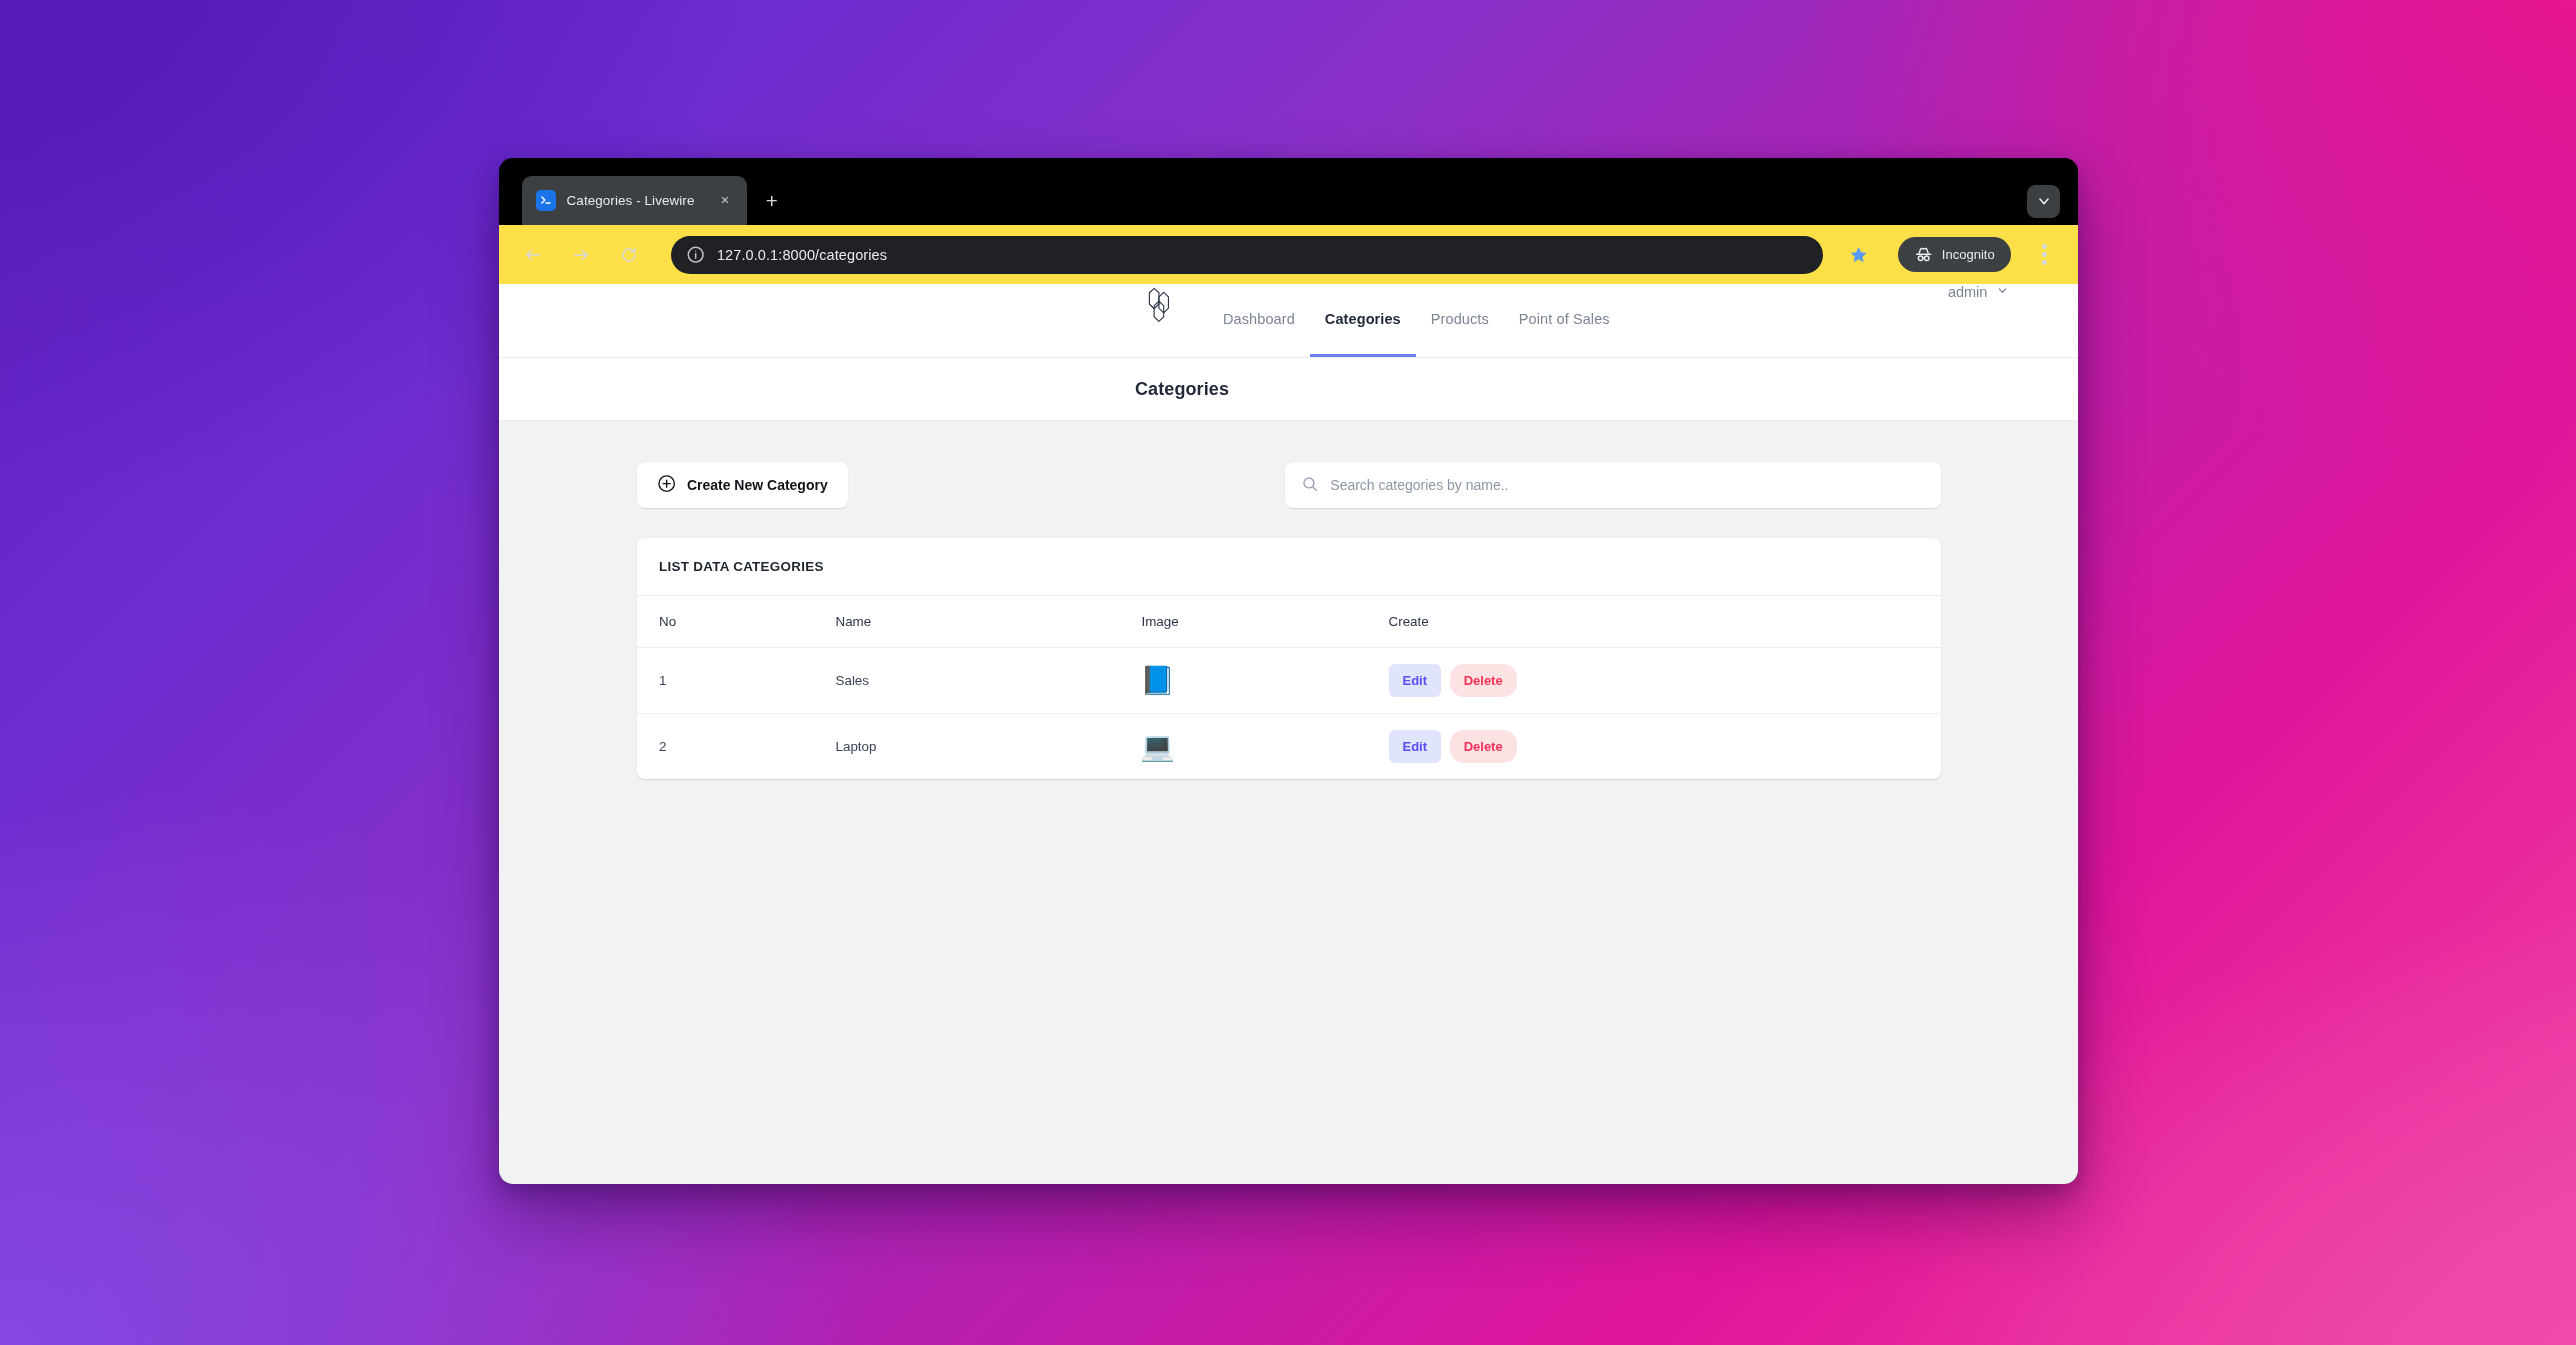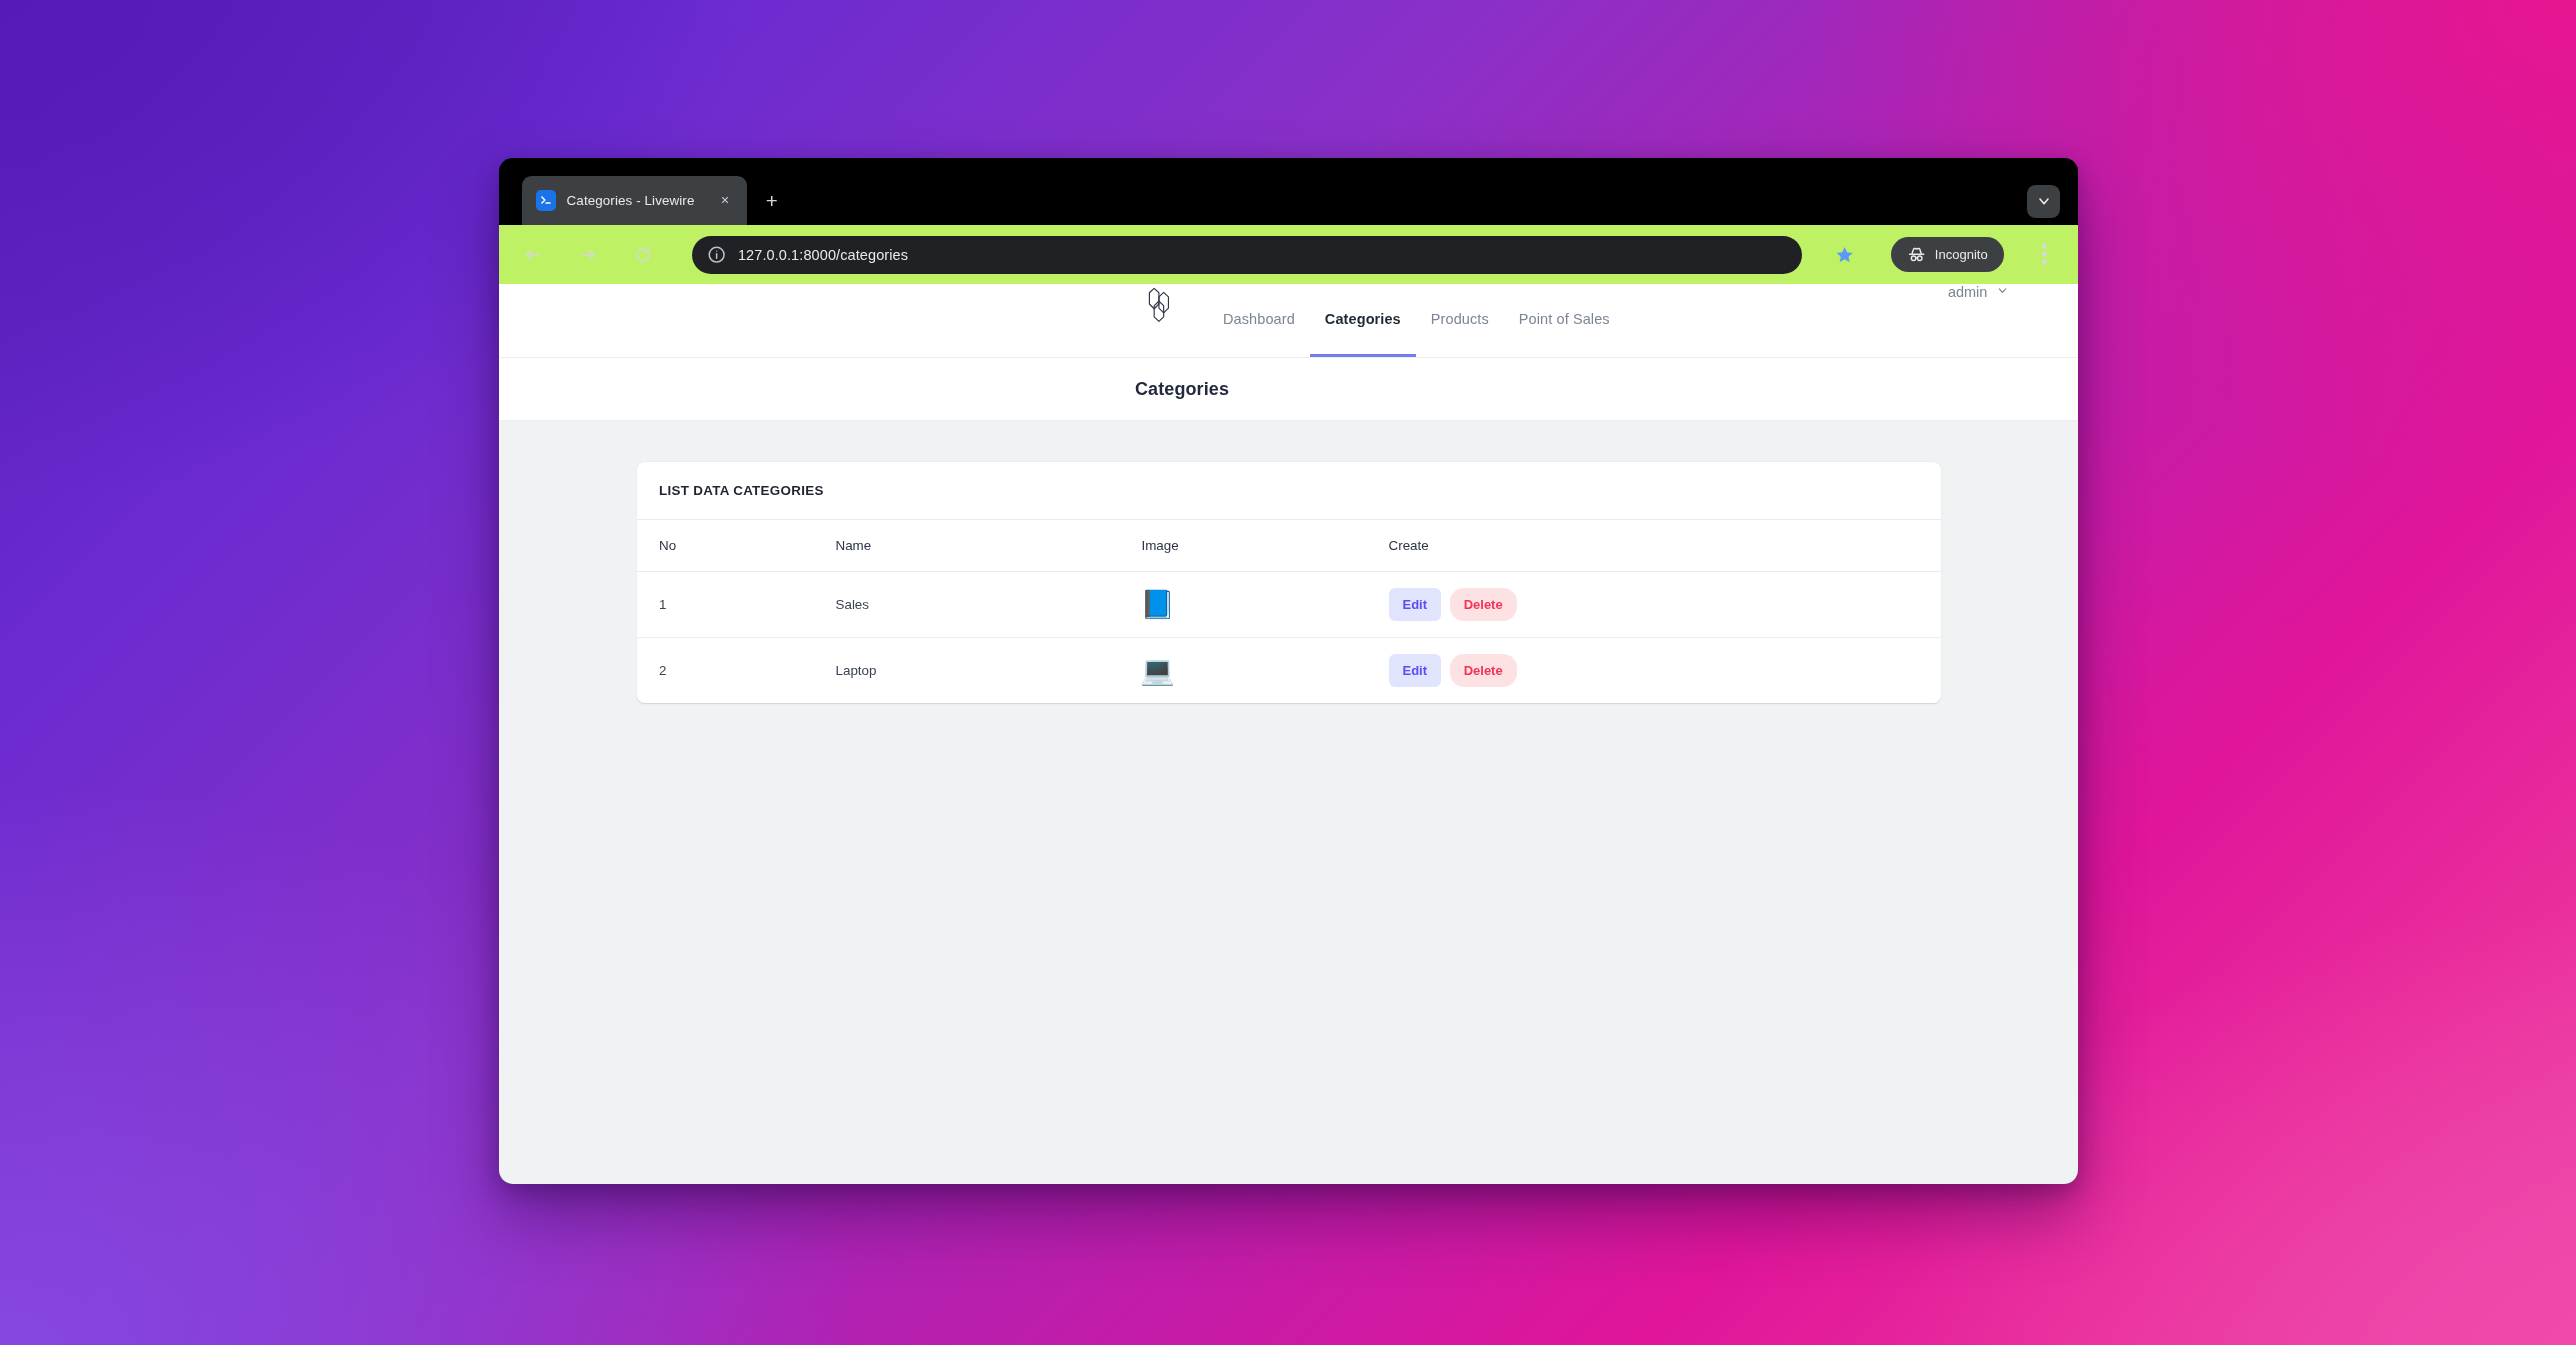--- a/index.html
+++ b/index.html
@@ -113,25 +113,25 @@
     width: 33px; height: 33px;
     border-radius: 8.6px;
     background: #3c4043;
     display: flex; align-items: center; justify-content: center;
   }
   .tabstrip-right svg { width: 16px; height: 16px; }
 
   
   .toolbar {
     height: 59px;
-    background: #bef264;
+    background: #fde047;
     display: flex;
     align-items: center;
     padding: 0 18px 0 16px;
-    gap: 20px;
+    gap: 13px;
     flex: 0 0 auto;
   }
   .nav-btn {
     width: 35px; height: 35px;
     border-radius: 50%;
     display: flex; align-items: center; justify-content: center;
     color: #d6d8db;
     flex: 0 0 auto;
   }
   .nav-btn svg { width: 18px; height: 18px; }
@@ -496,20 +496,42 @@
       </div>
     </div>
 
     <div class="page-header">
       <h1 class="page-title">Categories</h1>
     </div>
 
     <div class="content">
       <div class="container">
 
+        <div class="action-row">
+          <button class="create-btn">
+            <span>
+              <svg viewBox="0 0 24 24" fill="none" stroke="#111318" stroke-width="1.7" stroke-linecap="round" stroke-linejoin="round">
+                <circle cx="12" cy="12" r="9.6"></circle>
+                <line x1="12" y1="7.6" x2="12" y2="16.4"></line>
+                <line x1="7.6" y1="12" x2="16.4" y2="12"></line>
+              </svg>
+            </span>
+            <span>Create New Category</span>
+          </button>
+
+          <div class="search-wrap">
+            <span>
+              <svg viewBox="0 0 24 24" fill="none" stroke="#9aa2b1" stroke-width="1.9" stroke-linecap="round" stroke-linejoin="round">
+                <circle cx="10.6" cy="10.6" r="6.6"></circle>
+                <line x1="15.6" y1="15.6" x2="20.4" y2="20.4"></line>
+              </svg>
+            </span>
+            <input class="search-input" type="text" placeholder="Search categories by name.." style="">
+          </div>
+        </div>
 
         <div class="card">
           <div class="card-head">LIST DATA CATEGORIES</div>
 
           <table>
             <thead>
               <tr>
                 <th class="col-no">No</th>
                 <th class="col-name">Name</th>
                 <th class="col-image">Image</th>

